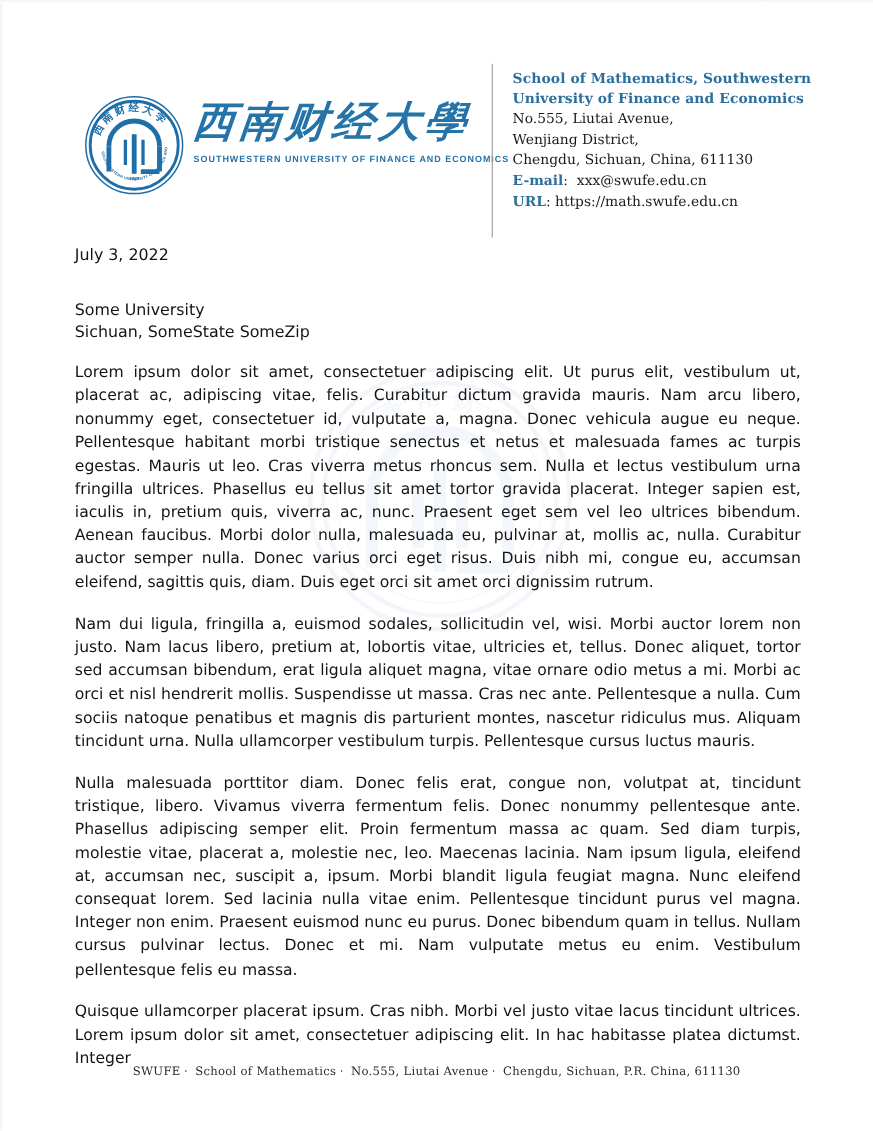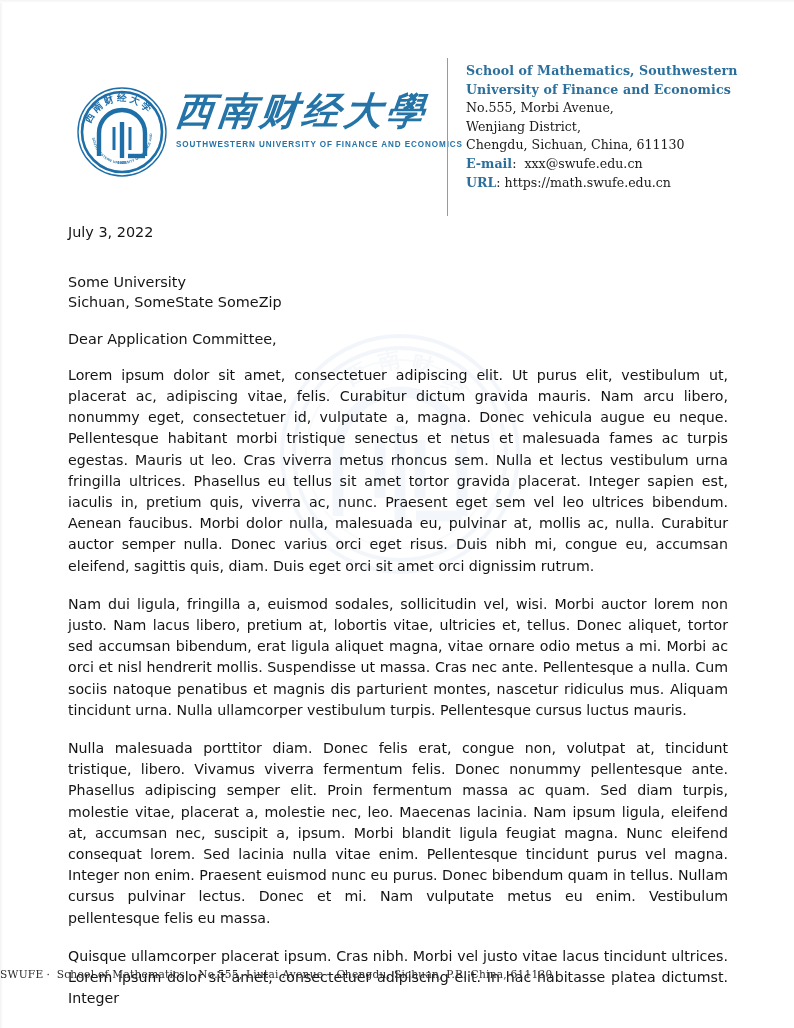--- a/index.html
+++ b/index.html
@@ -164,20 +164,21 @@
     hyphens: none;
   }
   .para:last-child { margin-bottom: 0; }
 
   
   .footer {
     position: absolute;
     left: 0;
     top: 968px;
     width: 794px;
+    text-align: center;
     font-family: "DejaVu Serif", "Liberation Serif", serif;
     font-size: 10.6px;
     color: #2b2b2b;
     letter-spacing: 0.25px;
     z-index: 2;
   }
   .footer .sep { padding: 0 3px; }
 </style>
 </head>
 <body>
@@ -251,38 +252,37 @@
         <div class="cn-name">西南财经大學</div>
         <div class="en-name">SOUTHWESTERN UNIVERSITY OF FINANCE AND ECONOMICS</div>
       </div>
     </div>
 
     <div class="header-rule"></div>
 
     <div class="header-info">
       <div class="org-line">School of Mathematics, Southwestern</div>
       <div class="org-line">University of Finance and Economics</div>
-      <div class="plain">No.555, Morbi Avenue,</div>
+      <div class="plain">No.555, Liutai Avenue,</div>
       <div class="plain">Wenjiang District,</div>
       <div class="plain">Chengdu, Sichuan, China, 611130</div>
       <div><span class="blue-bold">E-mail</span><span class="plain">:&nbsp; </span><span class="plain">xxx@swufe.edu.cn</span></div>
       <div><span class="blue-bold">URL</span><span class="plain">: </span><span class="plain">https://math.swufe.edu.cn</span></div>
     </div>
   </div>
 
   <div class="content">
 
     <div class="date-line">July 3, 2022</div>
 
     <div class="recipient">
       <div>Some University</div>
       <div>Sichuan, SomeState   SomeZip</div>
     </div>
 
-    <div class="salutation">Dear Application Committee,</div>
 
     <p class="para">Lorem ipsum dolor sit amet, consectetuer adipiscing elit. Ut purus elit, vestibulum ut, placerat ac, adipiscing vitae, felis. Curabitur dictum gravida mauris. Nam arcu libero, nonummy eget, consectetuer id, vulputate a, magna.  Donec vehicula augue eu neque.  Pellentesque habitant morbi tristique senectus et netus et malesuada fames ac turpis egestas. Mauris ut leo. Cras viverra metus rhoncus sem.  Nulla et lectus vestibulum urna fringilla ultrices.  Phasellus eu tellus sit amet tortor gravida placerat.  Integer sapien est, iaculis in, pretium quis, viverra ac, nunc.  Praesent eget sem vel leo ultrices bibendum. Aenean faucibus. Morbi dolor nulla, malesuada eu, pulvinar at, mollis ac, nulla. Curabitur auctor semper nulla.  Donec varius orci eget risus.  Duis nibh mi, congue eu, accumsan eleifend, sagittis quis, diam. Duis eget orci sit amet orci dignissim rutrum.</p>
     <p class="para">Nam dui ligula, fringilla a, euismod sodales, sollicitudin vel, wisi.  Morbi auctor lorem non justo. Nam lacus libero, pretium at, lobortis vitae, ultricies et, tellus. Donec aliquet, tortor sed accumsan bibendum, erat ligula aliquet magna, vitae ornare odio metus a mi. Morbi ac orci et nisl hendrerit mollis. Suspendisse ut massa. Cras nec ante. Pellentesque a nulla. Cum sociis natoque penatibus et magnis dis parturient montes, nascetur ridiculus mus. Aliquam tincidunt urna. Nulla ullamcorper vestibulum turpis. Pellentesque cursus luctus mauris.</p>
     <p class="para">Nulla malesuada porttitor diam. Donec felis erat, congue non, volutpat at, tincidunt tristique, libero. Vivamus viverra fermentum felis. Donec nonummy pellentesque ante. Phasellus adipiscing semper elit. Proin fermentum massa ac quam. Sed diam turpis, molestie vitae, placerat a, molestie nec, leo. Maecenas lacinia.  Nam ipsum ligula, eleifend at, accumsan nec, suscipit a, ipsum.  Morbi blandit ligula feugiat magna.  Nunc eleifend consequat lorem.  Sed lacinia nulla vitae enim.  Pellentesque tincidunt purus vel magna. Integer non enim. Praesent euismod nunc eu purus. Donec bibendum quam in tellus. Nullam cursus pulvinar lectus. Donec et mi. Nam vulputate metus eu enim. Vestibulum pellentesque felis eu massa.</p>
     <p class="para">Quisque ullamcorper placerat ipsum.  Cras nibh.  Morbi vel justo vitae lacus tincidunt ultrices. Lorem ipsum dolor sit amet, consectetuer adipiscing elit. In hac habitasse platea dictumst. Integer</p>
   </div>
 
   <div class="footer">
     <span>SWUFE</span><span class="sep">·</span>
     <span>School of Mathematics</span><span class="sep">·</span>

